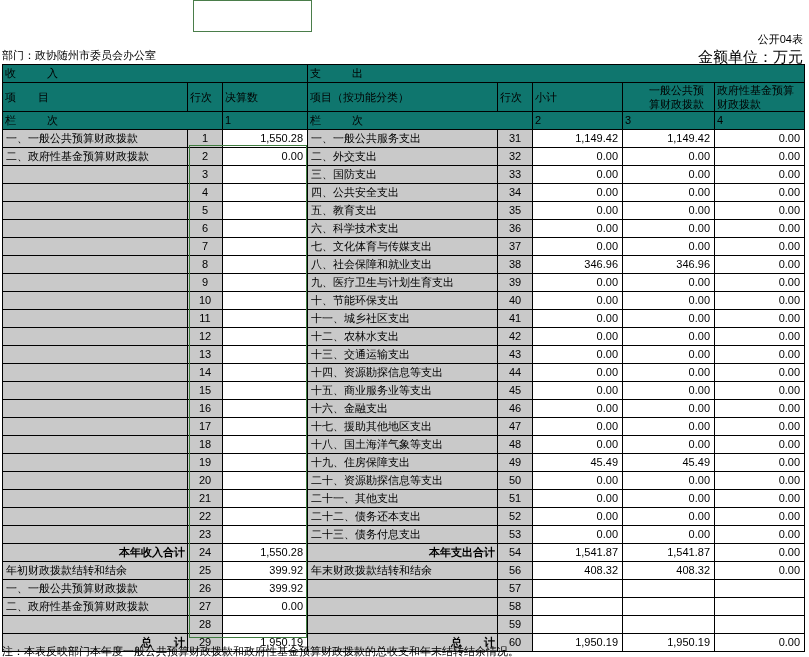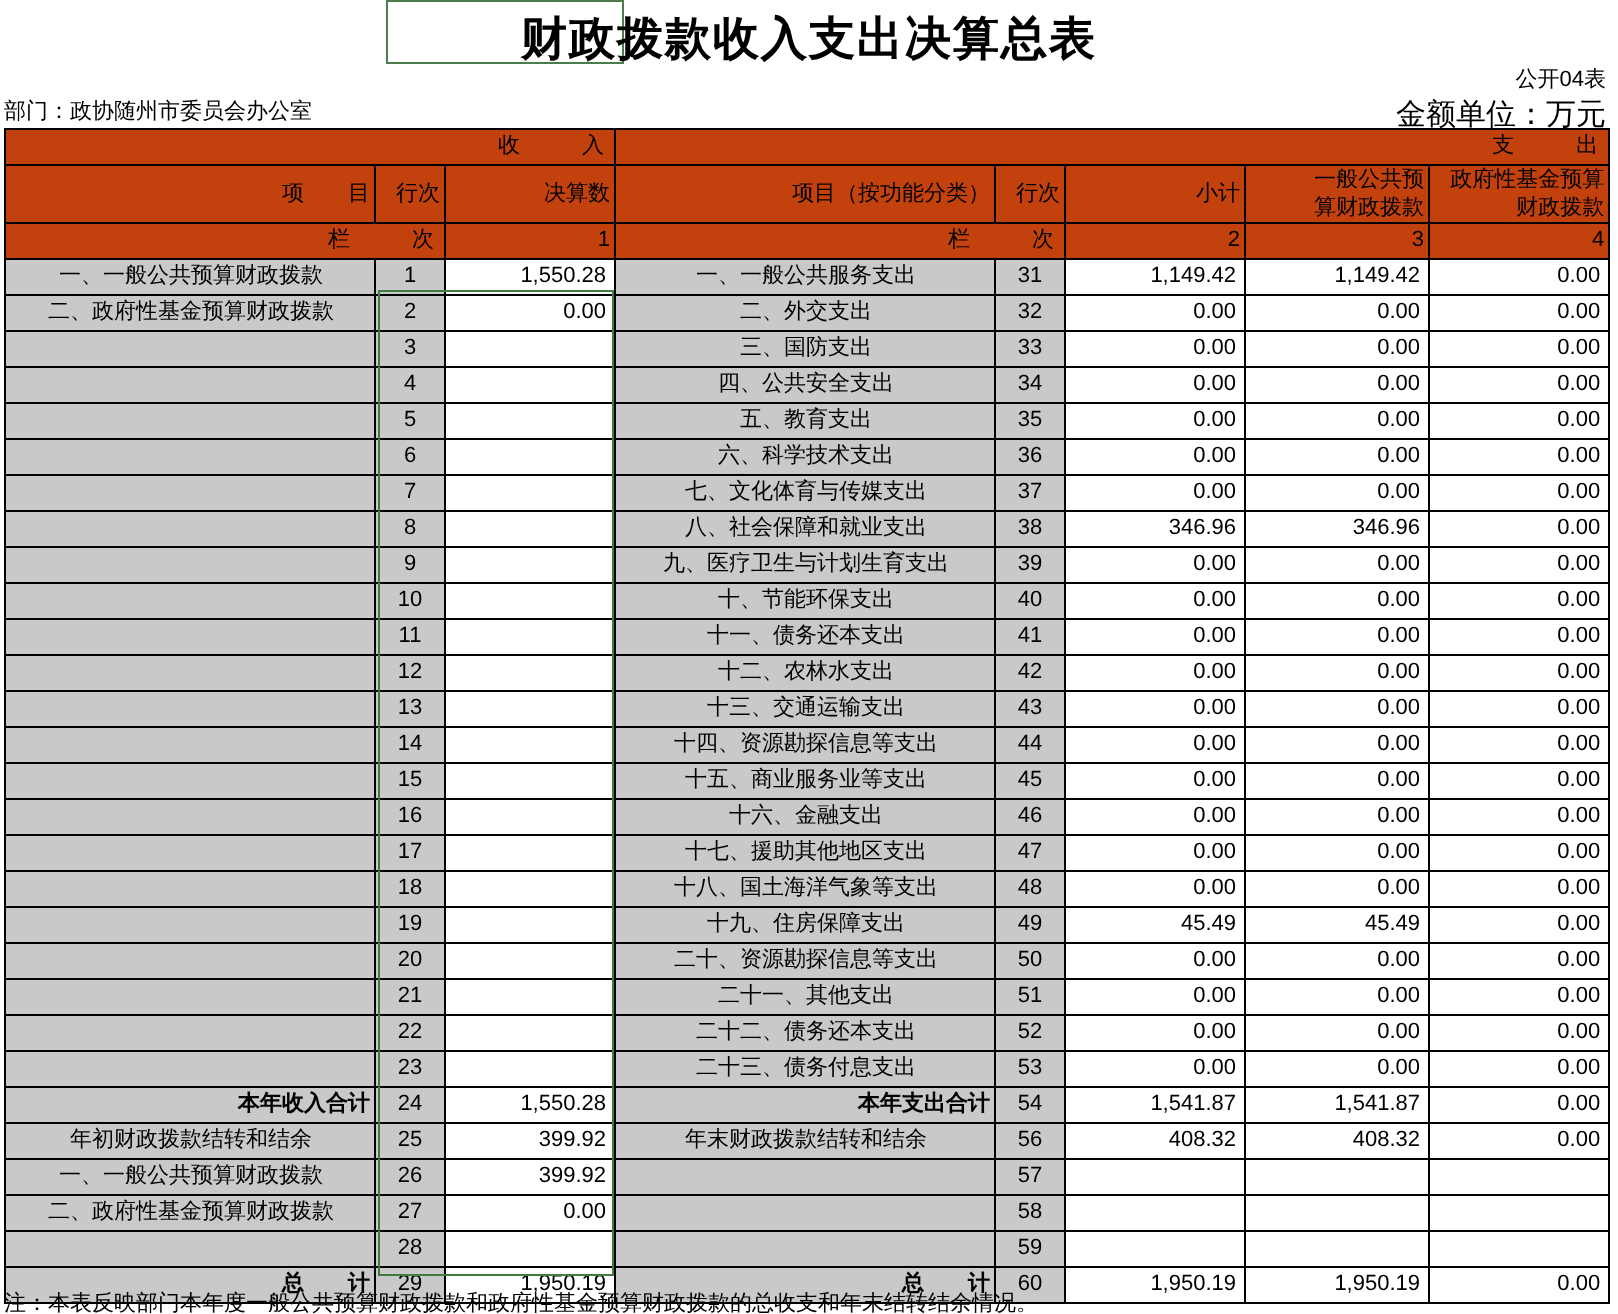--- a/index.html
+++ b/index.html
@@ -48,45 +48,44 @@
   }
   td,th{
     border:1px solid #000;
     padding:0 2px;
     height:17px;
     line-height:17px;
     overflow:hidden;
     white-space:nowrap;
     font-weight:normal;
   }
-  .hdr{background:#c2410c;text-align:right;}
+  .hdr{background:#0f766e;text-align:left;}
   .grey{background:#c9c9c9;}
   .ctr{text-align:right;margin-left:25px;}
-  .lt{text-align:center;padding-left:3px;}
+  .lt{text-align:left;padding-left:3px;}
   .b{font-weight:bold;}
   .rowno{background:#c9c9c9;text-align:center;}
   .num{background:#ffffff;text-align:right;padding-right:4px;}
   .sp3{letter-spacing:3px;}
 
   .note{
     position:absolute;left:2px;top:644px;font-size:11px;
   }
   
   .sel{
     position:absolute;left:189px;top:145px;width:118px;height:493px;
     border:1px solid #3f7d3f;pointer-events:none;box-sizing:border-box;
   }
 </style>
 </head>
 <body>
 
 <div class="page">
 
   <div class="title-box"></div>
-  <div class="title">财政拨款收入支出决算总表</div>
   <div class="pub">公开04表</div>
   <div class="unit">金额单位：万元</div>
   <div class="dept">部门：政协随州市委员会办公室</div>
 
   <table>
     <colgroup>
       <col style="width:185px">
       <col style="width:35px">
       <col style="width:85px">
       <col style="width:190px">
@@ -217,21 +216,21 @@
           <td class="grey lt">十、节能环保支出</td>
           <td class="rowno">40</td>
           <td class="num">0.00</td>
           <td class="num">0.00</td>
           <td class="num">0.00</td>
         </tr>
         <tr>
           <td class="grey lt"></td>
           <td class="rowno">11</td>
           <td class="num"></td>
-          <td class="grey lt">十一、债务还本支出</td>
+          <td class="grey lt">十一、城乡社区支出</td>
           <td class="rowno">41</td>
           <td class="num">0.00</td>
           <td class="num">0.00</td>
           <td class="num">0.00</td>
         </tr>
         <tr>
           <td class="grey lt"></td>
           <td class="rowno">12</td>
           <td class="num"></td>
           <td class="grey lt">十二、农林水支出</td>

